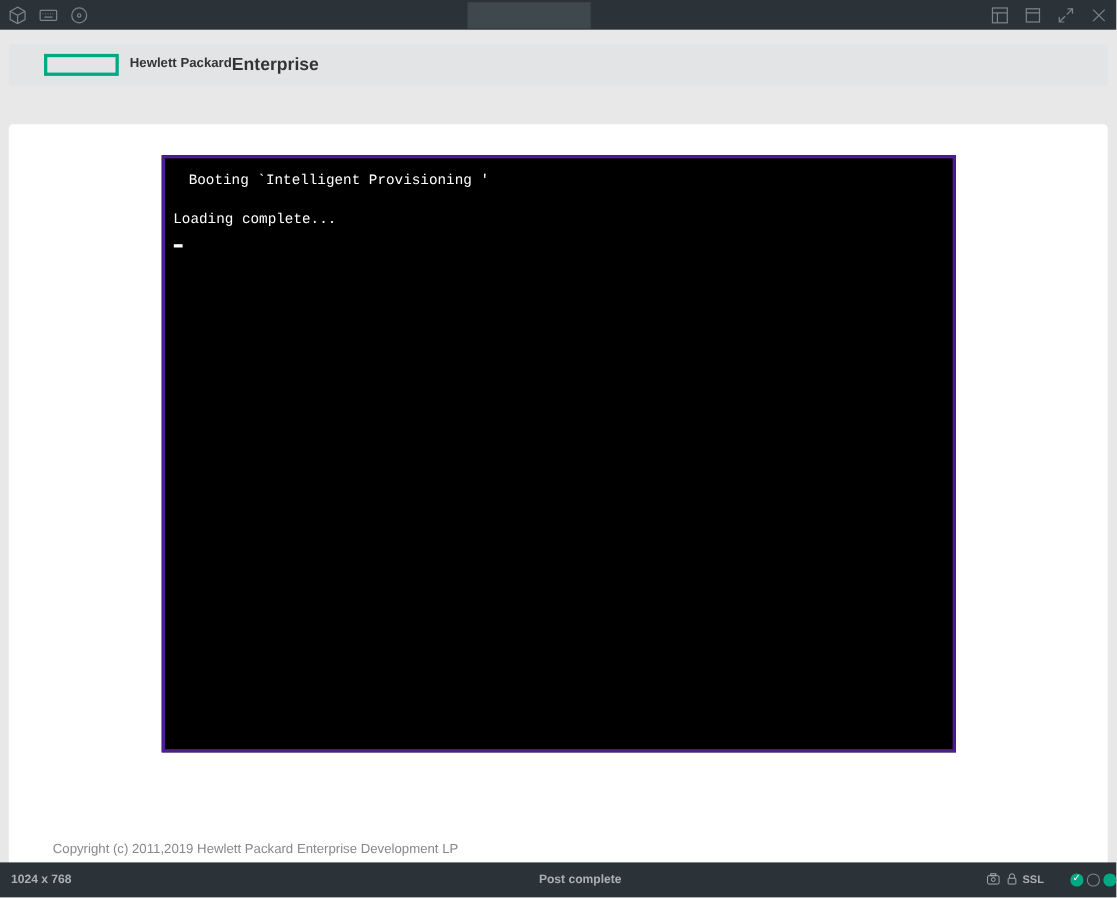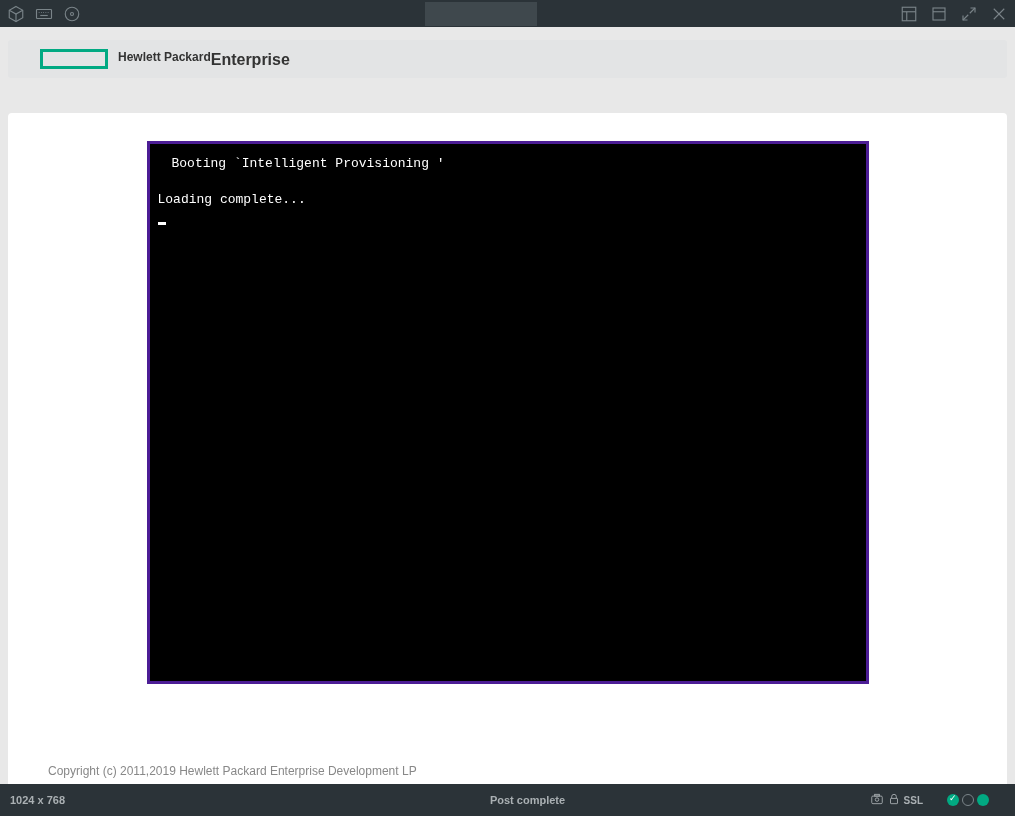--- a/index.html
+++ b/index.html
@@ -159,21 +159,21 @@
     }
     .status-center {
       position: absolute;
       left: 50%;
       transform: translateX(-50%);
       font-weight: bold;
       margin-left: 20px;
     }
     .status-right {
       position: absolute;
-      right: 26px;
+      right: 0;
       display: flex;
       align-items: center;
       gap: 3px;
     }
     .status-right svg {
       width: 14px;
       height: 14px;
     }
     .ssl-text {
       font-weight: bold;

